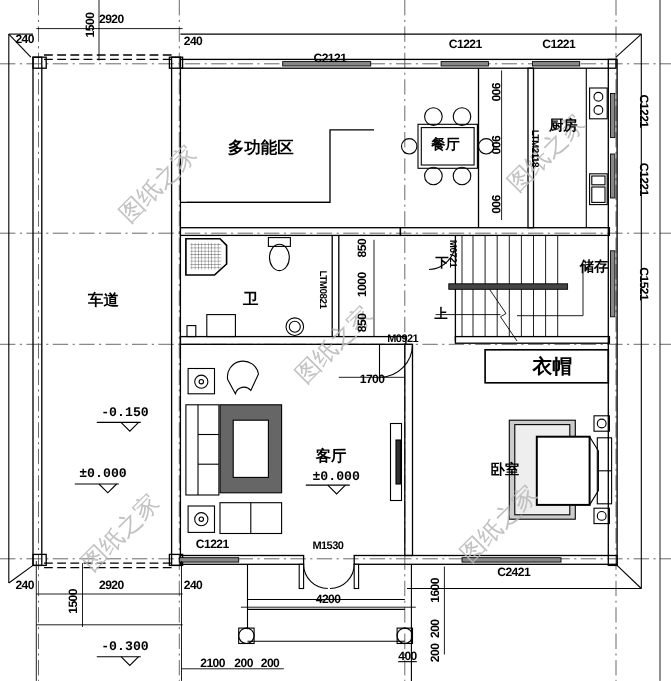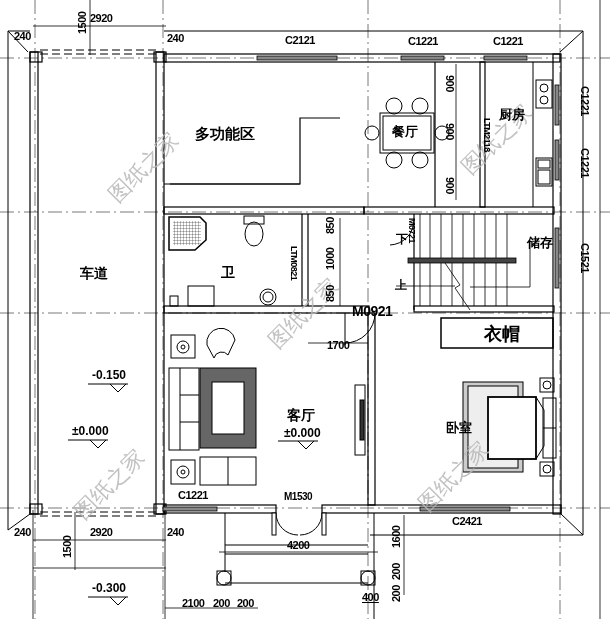--- a/index.html
+++ b/index.html
@@ -2,21 +2,21 @@
 <html><head>
 <meta charset="utf-8">
 <style>
   html,body{margin:0;padding:0;background:#ffffff;}
   body{width:610px;height:619px;position:relative;overflow:hidden;font-family:"Liberation Serif","DejaVu Serif",serif;}
   #plan{position:absolute;left:0;top:0;width:610px;height:619px;}
   .lbl{position:absolute;color:#000;font-weight:bold;white-space:nowrap;line-height:1;}
   .room{font-size:15px;font-family:"DejaVu Sans","Liberation Sans",sans-serif;font-weight:bold;}
   .dim{font-size:11px;font-family:"Liberation Sans","DejaVu Sans",sans-serif;font-weight:bold;letter-spacing:-0.5px;}
   .win{font-size:11px;font-family:"Liberation Sans","DejaVu Sans",sans-serif;font-weight:bold;letter-spacing:-0.5px;}
-  .lev{font-size:12px;font-family:Liberation Sans, sans-serif;font-weight:bold;}
+  .lev{font-size:12px;font-family:Liberation Mono, monospace;font-weight:bold;}
   .v{transform-origin:left top;transform:rotate(-90deg);}
   .vr{transform-origin:left top;transform:rotate(90deg);}
   .wm{position:absolute;font-family:"DejaVu Sans",sans-serif;font-size:22px;color:#b8b8b8;transform:rotate(-45deg);transform-origin:left top;opacity:.85;white-space:nowrap;}
 </style>
 </head>
 <body>
 
 <svg id="plan" viewBox="0 0 610 619" xmlns="http://www.w3.org/2000/svg">
   <g stroke="#000" fill="none" stroke-width="1">
 
@@ -236,51 +236,51 @@
     </pattern>
   </defs>
 </svg>
 
 <div class="wm" style="left:102px;top:188px;">图纸之家</div>
 <div class="wm" style="left:455px;top:160px;">图纸之家</div>
 <div class="wm" style="left:262px;top:334px;">图纸之家</div>
 <div class="wm" style="left:68px;top:505px;">图纸之家</div>
 <div class="wm" style="left:412px;top:497px;">图纸之家</div>
 
-<div class="lbl room" style="left:195px;top:127px;">多功能区</div>
+<div class="lbl room" style="left:207px;top:127px;">多功能区</div>
 <div class="lbl room" style="left:392px;top:125px;font-size:13px;">餐厅</div>
 <div class="lbl room" style="left:499px;top:108px;font-size:13px;text-align:right;">厨房</div>
 <div class="lbl room" style="left:80px;top:266px;font-size:14px;">车道</div>
 <div class="lbl room" style="left:221px;top:265px;font-size:14px;">卫</div>
 <div class="lbl room" style="left:527px;top:236px;font-size:13px;">储存</div>
 <div class="lbl room" style="left:484px;top:325px;font-size:18px;">衣帽</div>
 <div class="lbl room" style="left:287px;top:408px;font-size:14px;">客厅</div>
 <div class="lbl room" style="left:410px;top:421px;font-size:13px;padding-left:36px;">卧室</div>
 
 <div class="lbl room" style="left:396px;top:233px;font-size:12px;">下</div>
 <div class="lbl room" style="left:395px;top:279px;font-size:12px;">上</div>
 
 <div class="lbl lev" style="left:92px;top:369px;">-0.150</div>
 <div class="lbl lev" style="left:72px;top:425px;">±0.000</div>
 <div class="lbl lev" style="left:284px;top:427px;">±0.000</div>
 <div class="lbl lev" style="left:92px;top:582px;">-0.300</div>
 
-<div class="lbl win" style="left:285px;top:35px;">C2121</div>
+<div class="lbl win" style="left:285px;top:48px;">C2121</div>
 <div class="lbl win" style="left:408px;top:36px;">C1221</div>
 <div class="lbl win" style="left:493px;top:36px;">C1221</div>
 <div class="lbl win vr" style="left:590px;top:86px;">C1221</div>
 <div class="lbl win vr" style="left:590px;top:148px;">C1221</div>
 <div class="lbl win vr" style="left:590px;top:243px;">C1521</div>
 <div class="lbl win" style="left:178px;top:490px;">C1221</div>
 <div class="lbl win" style="left:452px;top:516px;">C2421</div>
 
 <div class="lbl win vr" style="left:491px;top:118px;font-size:9px;">LTM2118</div>
 <div class="lbl win vr" style="left:298px;top:246px;font-size:9px;">LTM0821</div>
 <div class="lbl win vr" style="left:416px;top:218px;font-size:9px;">M0721</div>
-<div class="lbl win" style="left:352px;top:304px;font-size:14px;">M0921</div>
+<div class="lbl win" style="left:352px;top:304px;font-size:10px;">M0921</div>
 <div class="lbl win" style="left:284px;top:492px;font-size:10px;">M1530</div>
 
 <div class="lbl dim" style="left:14px;top:31px;">240</div>
 <div class="lbl dim" style="left:90px;top:13px;">2920</div>
 <div class="lbl dim" style="left:167px;top:33px;">240</div>
 <div class="lbl dim v" style="left:77px;top:34px;">1500</div>
 <div class="lbl dim vr" style="left:455px;top:75px;">900</div>
 <div class="lbl dim vr" style="left:455px;top:123px;">900</div>
 <div class="lbl dim vr" style="left:455px;top:177px;">900</div>
 <div class="lbl dim v" style="left:325px;top:234px;">850</div>

